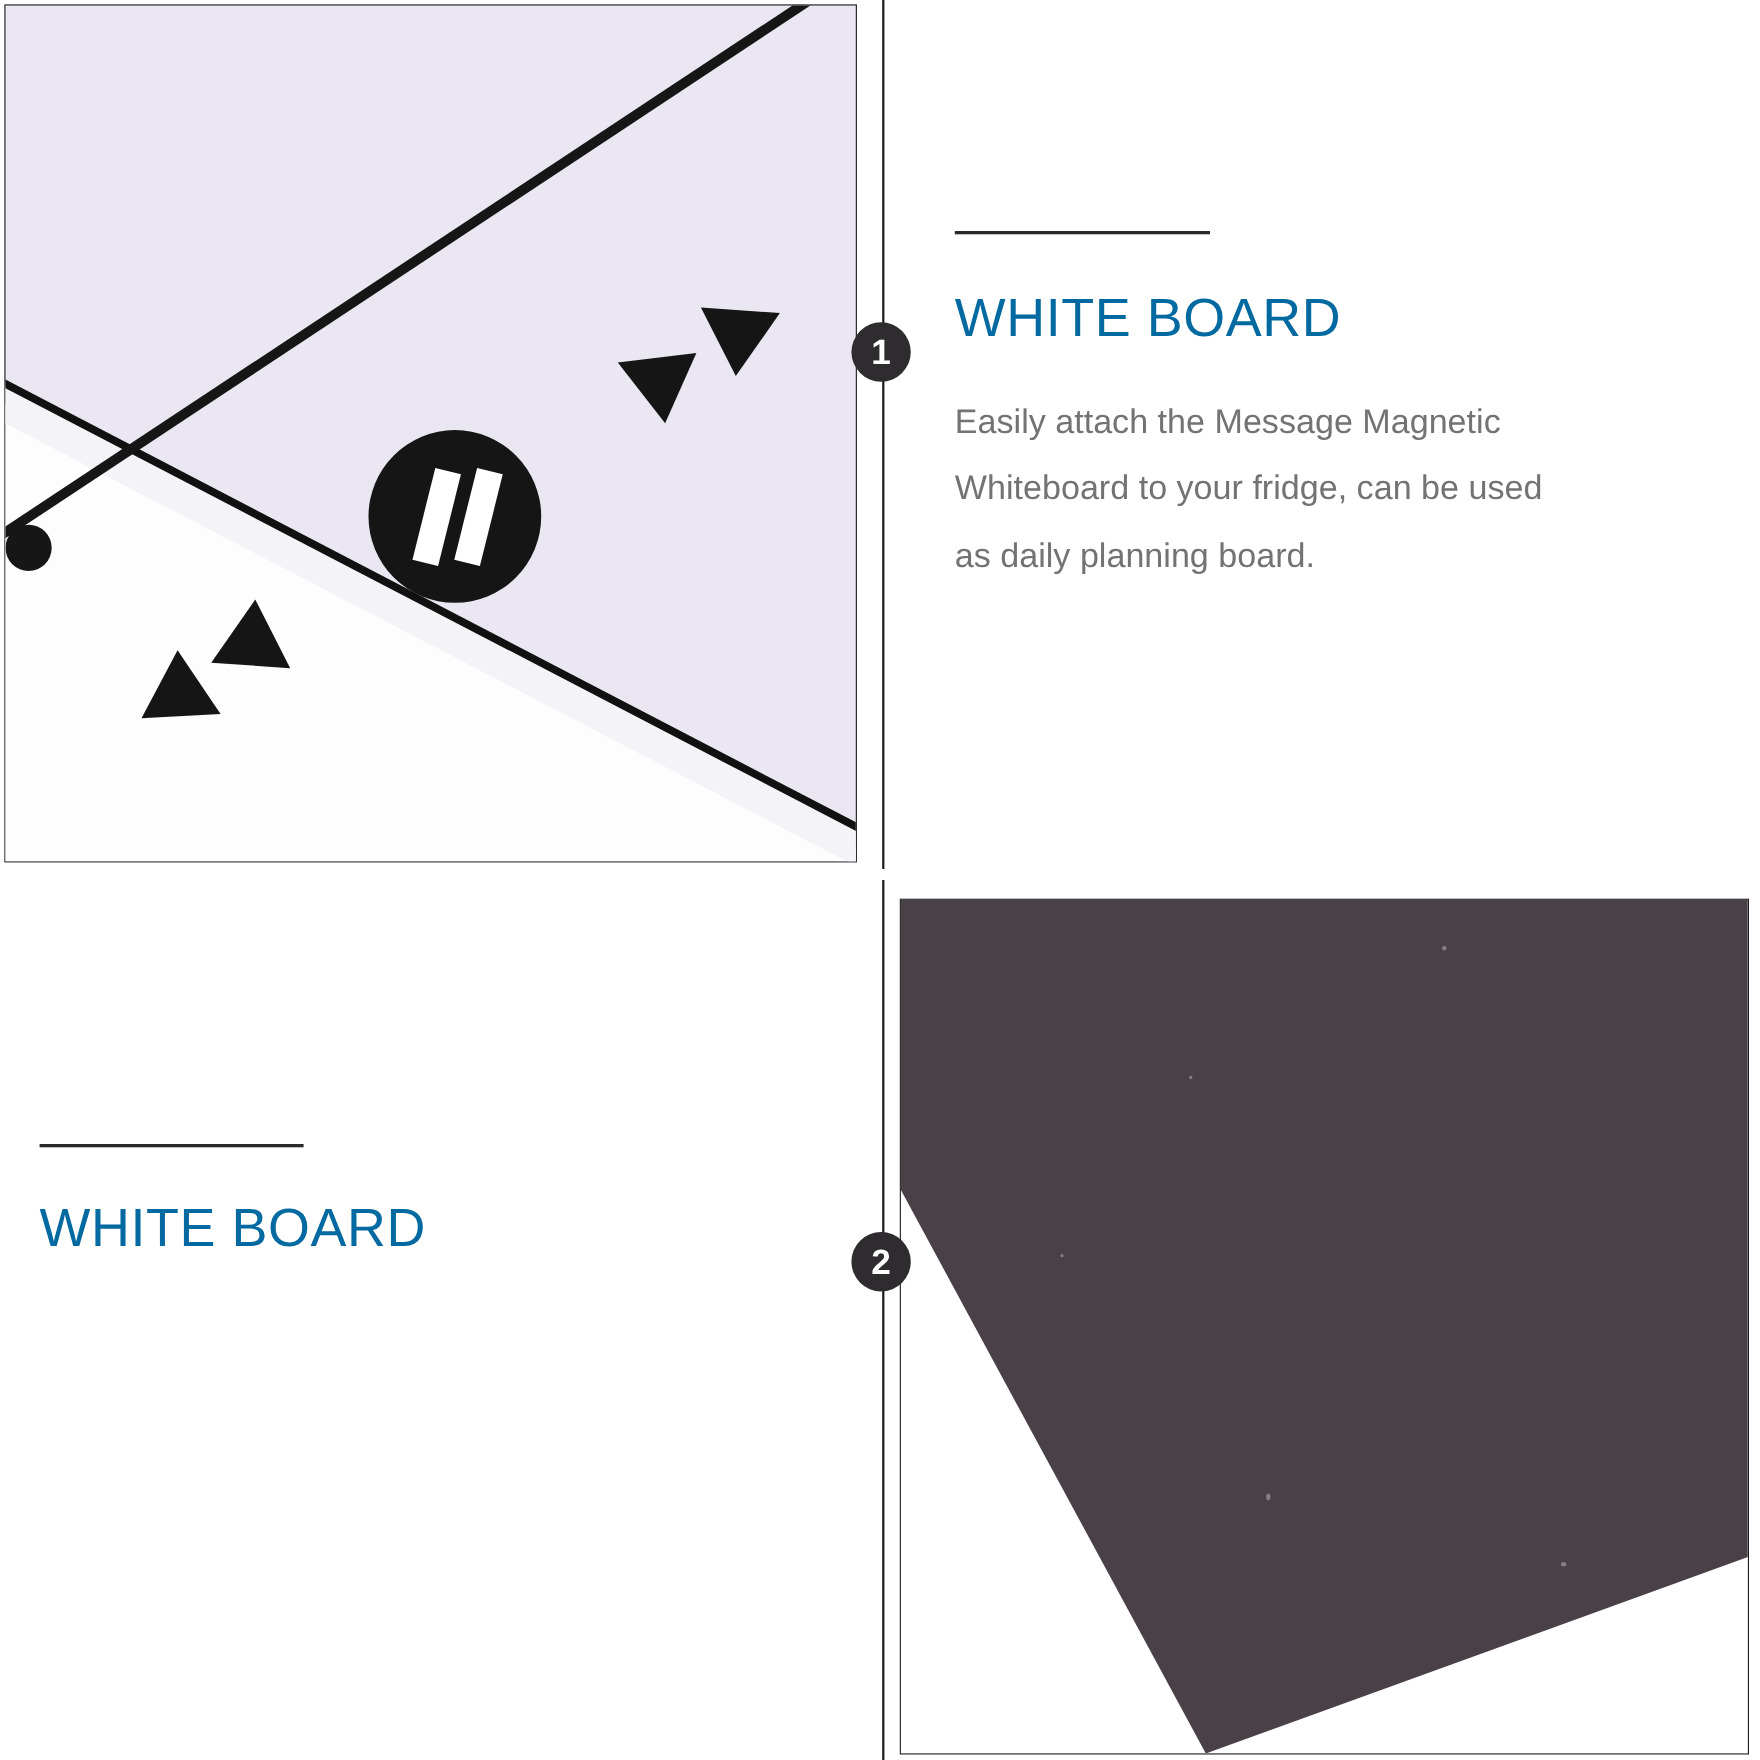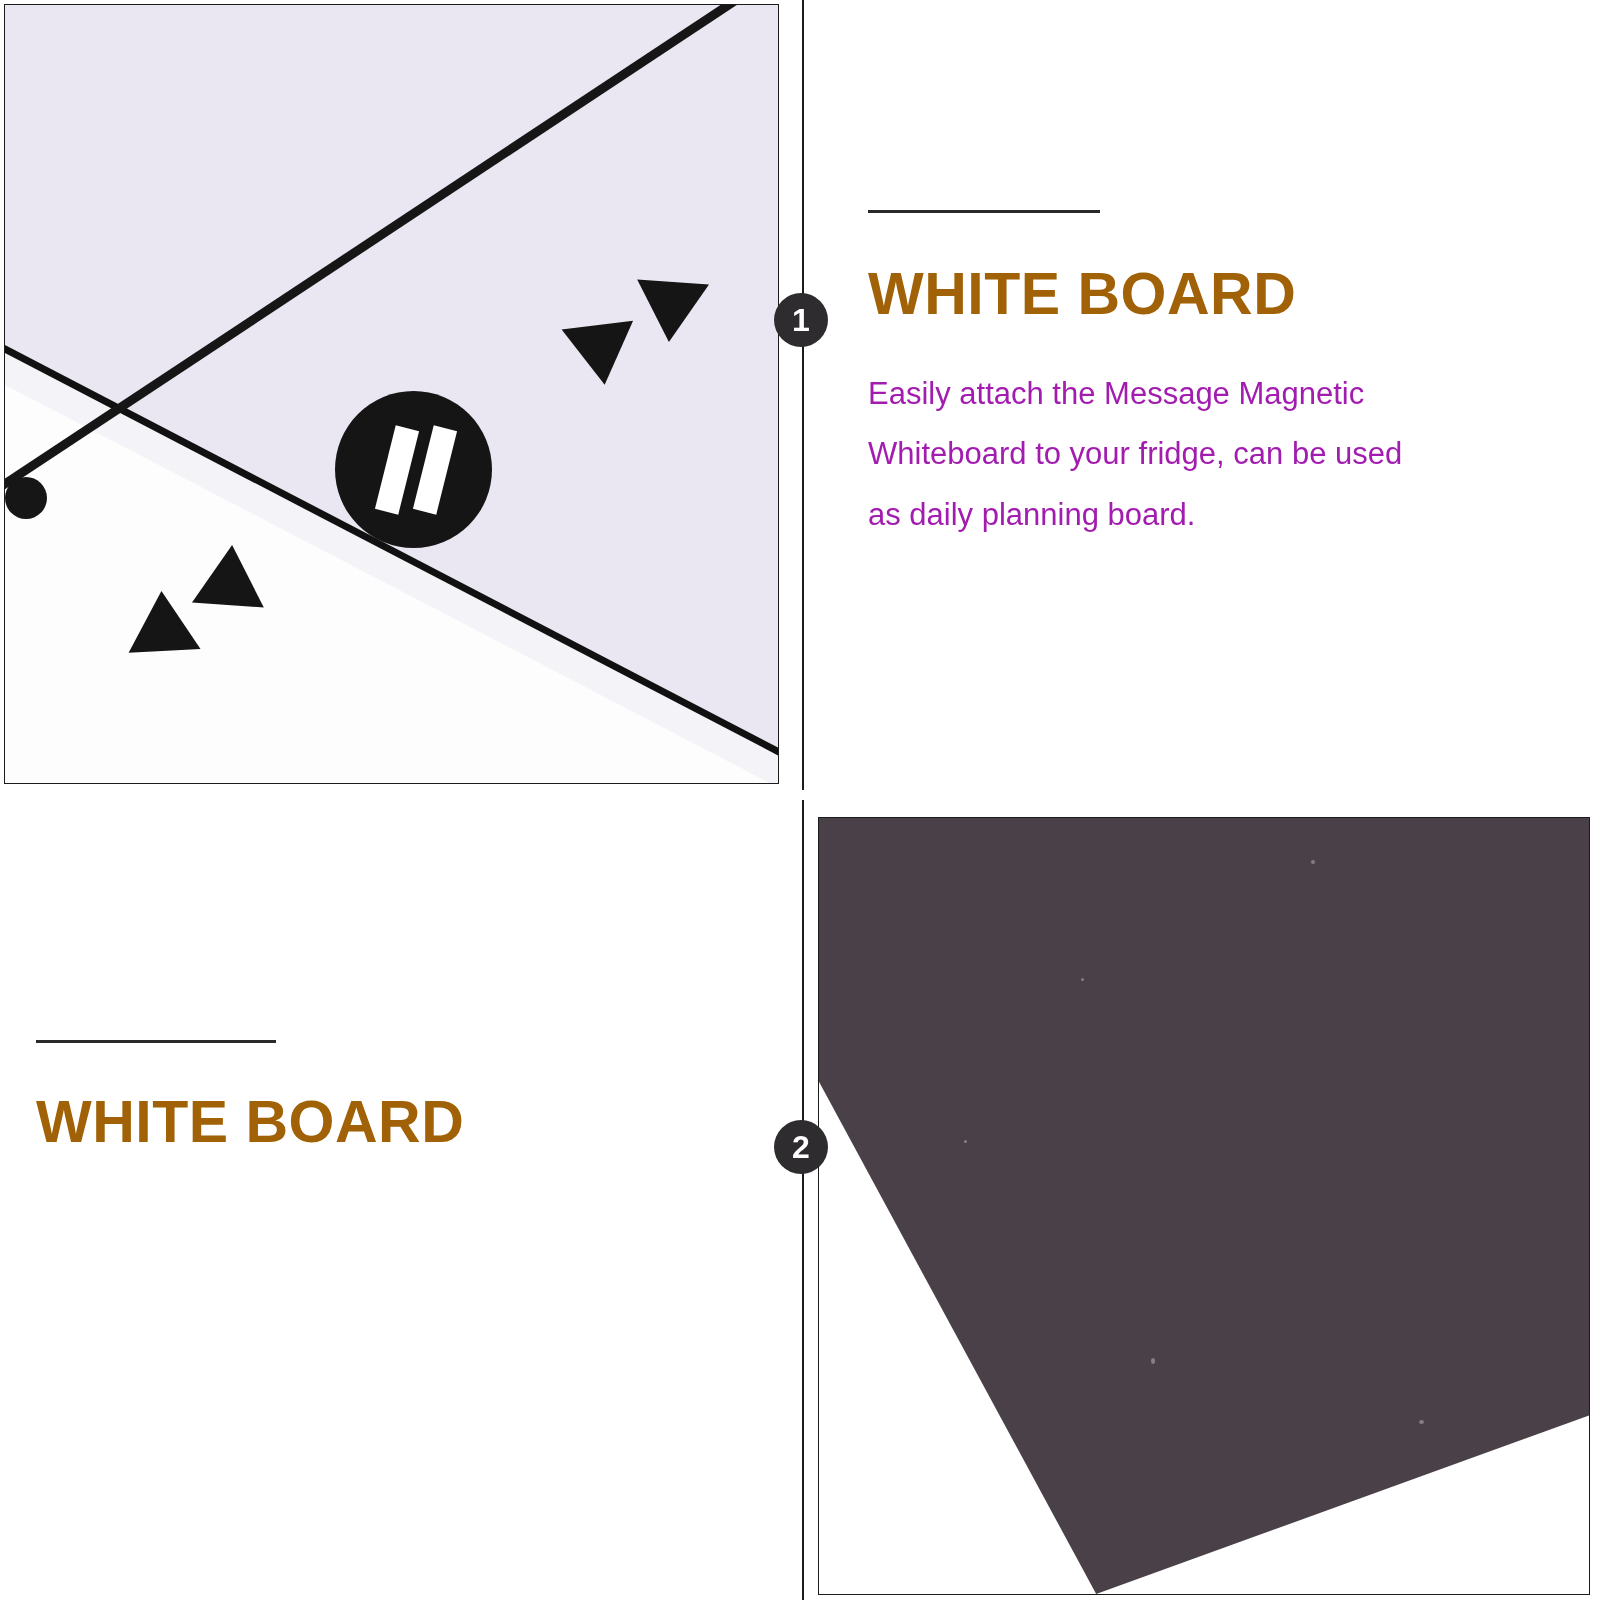--- a/index.html
+++ b/index.html
@@ -200,35 +200,35 @@
 
   .accent-rule {
     height: 3px;
     background: #2a2a2a;
   }
   #text-block-1 .accent-rule { width: 232px; }
   #text-block-2 .accent-rule { width: 240px; }
 
   .heading {
     font-family: "Liberation Sans", sans-serif;
-    font-weight: bold;
-    font-size: 59px;
+    font-weight: normal;
+    font-size: 49px;
     line-height: 1.0;
     letter-spacing: 0.5px;
-    color: #a16207;
+    color: #0369a1;
     margin: 0;
   }
   #text-block-1 .heading { margin-top: 52px; }
   #text-block-2 .heading { margin-top: 50px; }
 
   .body-copy {
     font-family: "Liberation Sans", sans-serif;
     font-size: 31px;
     line-height: 1.95;
-    color: #a21caf;
+    color: #737373;
     margin: 0;
     font-weight: normal;
   }
   #text-block-1 .body-copy { margin-top: 40px; width: 575px; }
   #text-block-2 .body-copy { margin-top: 42px; width: 645px; }
 </style>
 </head>
 <body>
 
 <div id="canvas">

